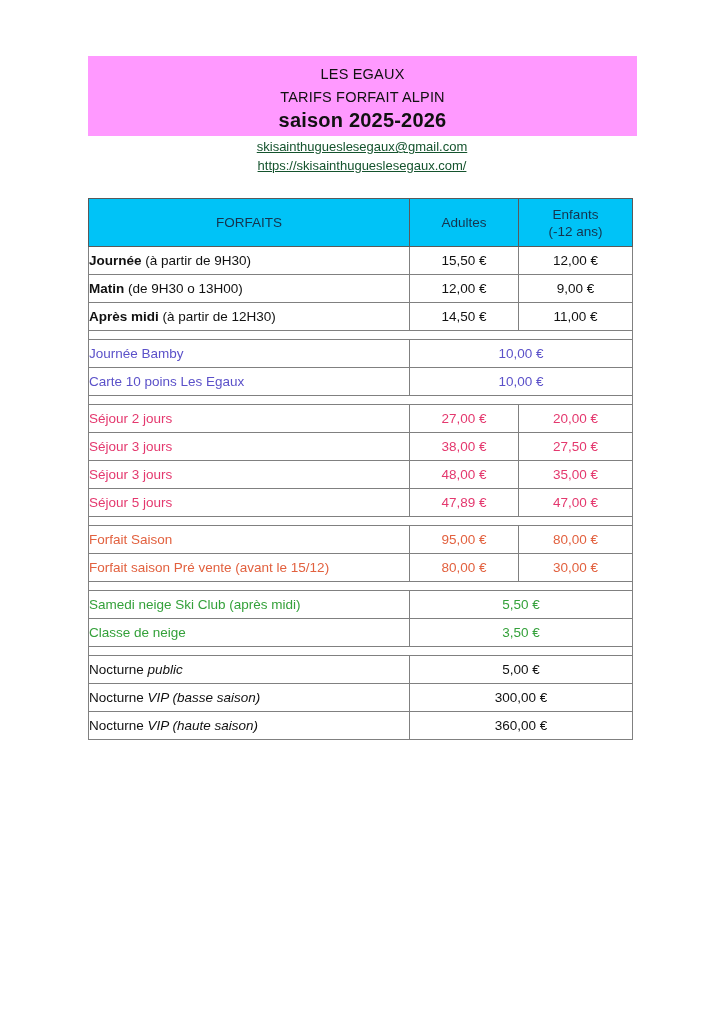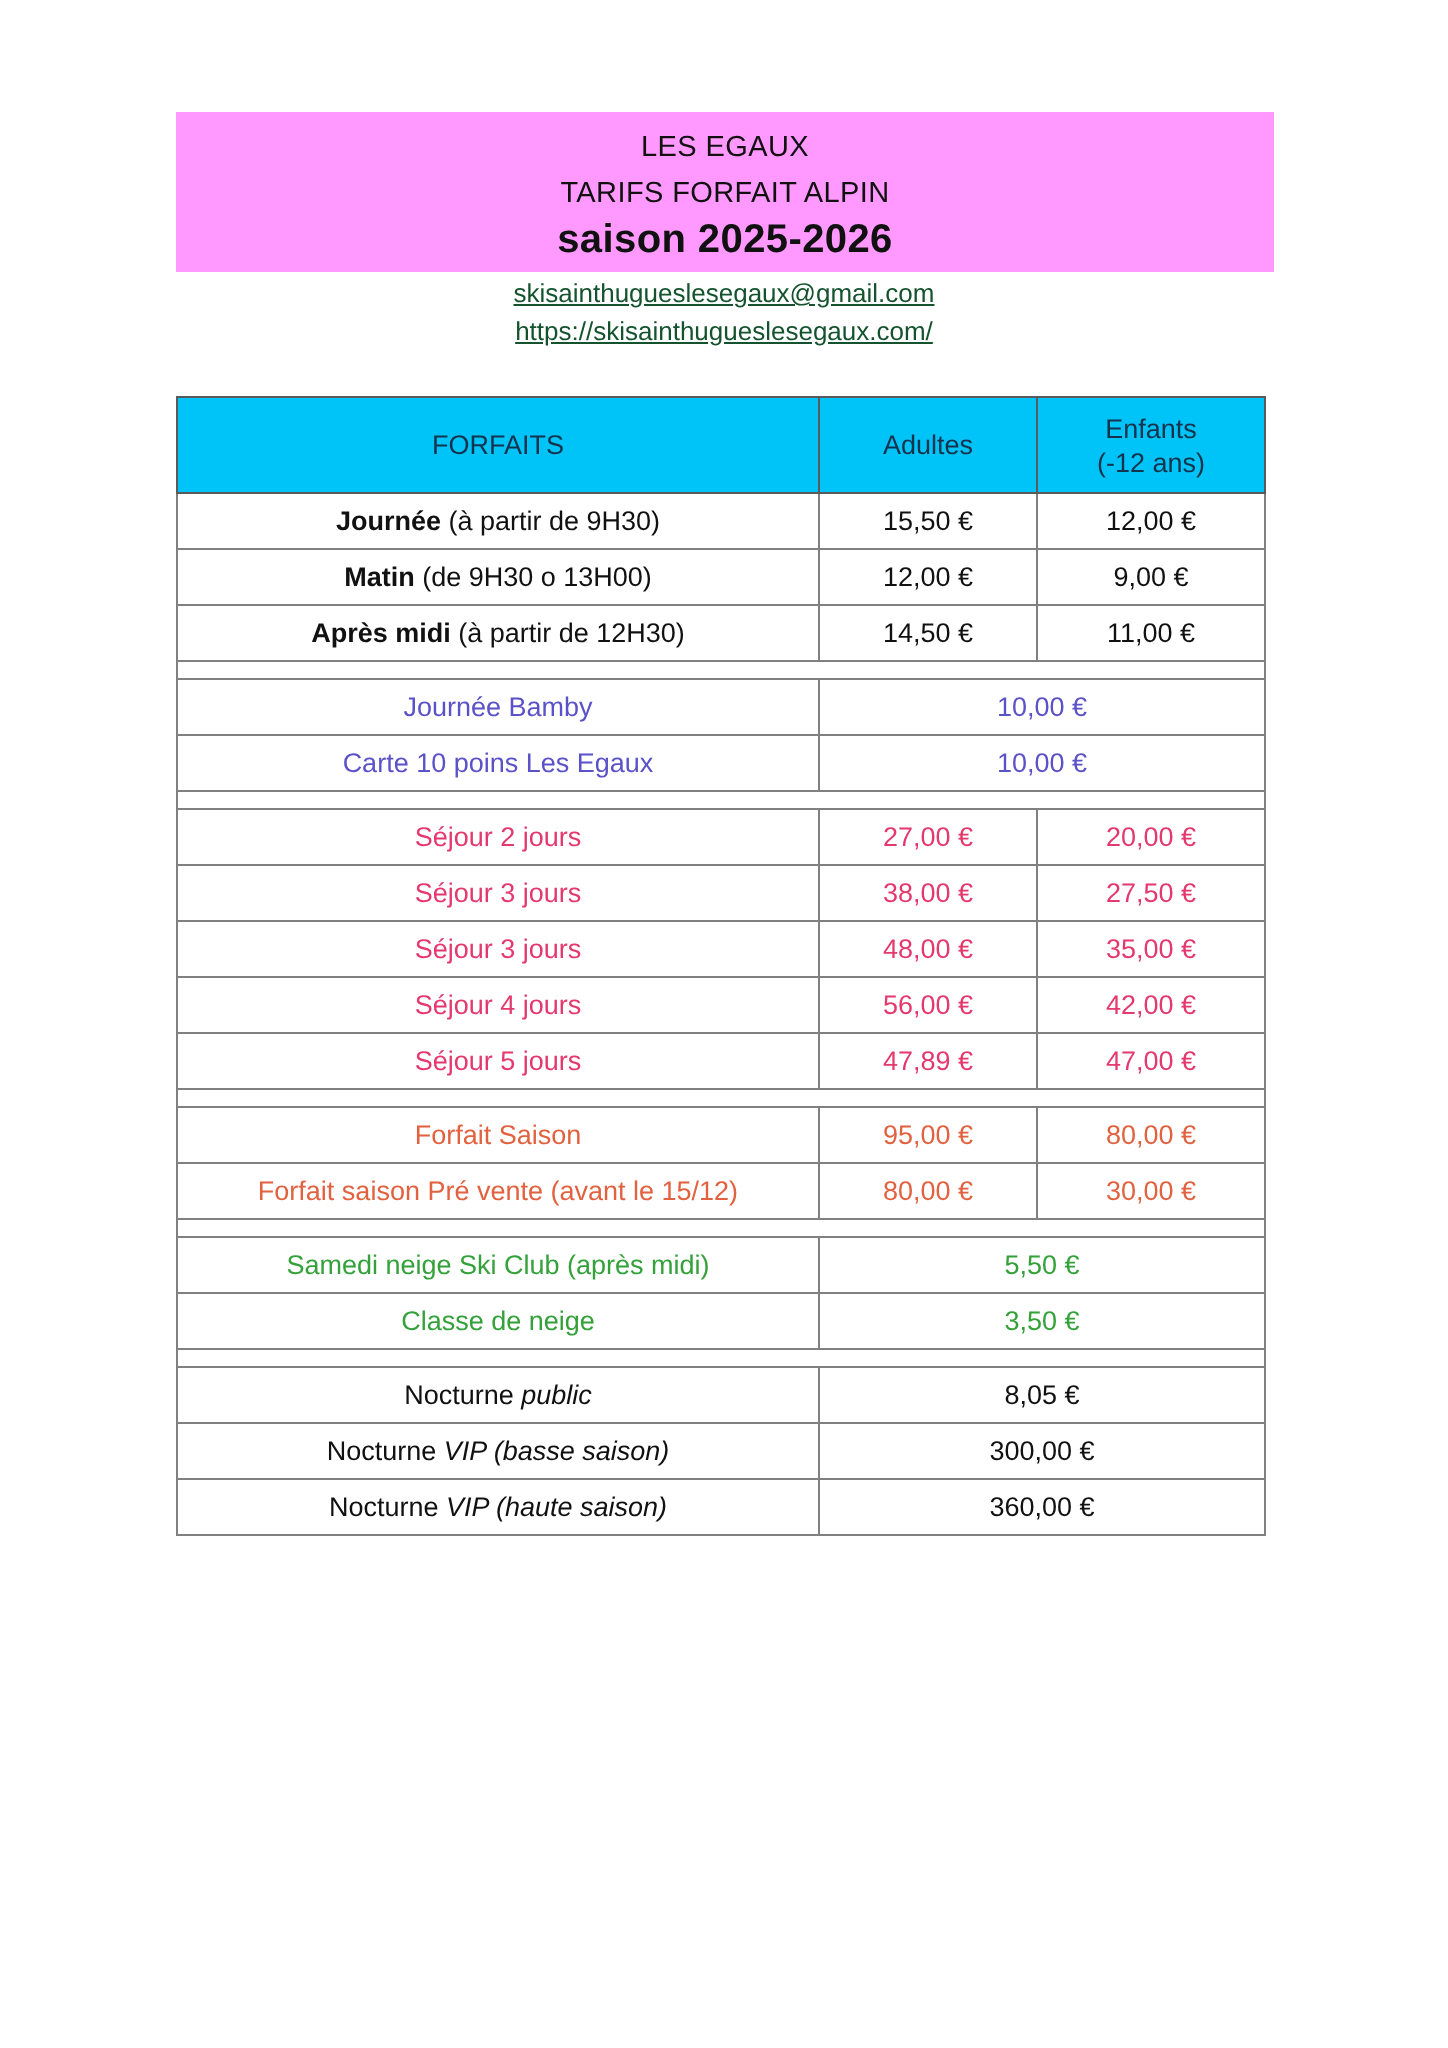--- a/index.html
+++ b/index.html
@@ -76,21 +76,20 @@
     top: 198px;
     width: 544px;
     border-collapse: collapse;
     table-layout: fixed;
   }
   .tariff-table td, .tariff-table th {
     border: 1px solid #808080;
     padding: 0;
     box-sizing: border-box;
     vertical-align: middle;
-    text-align: center;
   }
 
   col.c-label { width: 321px; }
   col.c-adult { width: 109px; }
   col.c-child { width: 114px; }
 
   
   tr.head-row th {
     background: #00c3f7;
     height: 48px;
@@ -206,25 +205,20 @@
           <td class="cell-label g-pink"><span>Séjour 3 jours</span></td>
           <td class="cell-val g-pink">38,00 €</td>
           <td class="cell-val g-pink">27,50 €</td>
         </tr>
         <tr>
           <td class="cell-label g-pink"><span>Séjour 3 jours</span></td>
           <td class="cell-val g-pink">48,00 €</td>
           <td class="cell-val g-pink">35,00 €</td>
         </tr>
         <tr>
-          <td class="cell-label g-pink"><span>Séjour 4 jours</span></td>
-          <td class="cell-val g-pink">56,00 €</td>
-          <td class="cell-val g-pink">42,00 €</td>
-        </tr>
-        <tr>
           <td class="cell-label g-pink"><span>Séjour 5 jours</span></td>
           <td class="cell-val g-pink">47,89 €</td>
           <td class="cell-val g-pink">47,00 €</td>
         </tr>
         <tr class="spacer">
           <td colspan="3"></td>
         </tr>
         <tr>
           <td class="cell-label g-orange"><span>Forfait Saison</span></td>
           <td class="cell-val g-orange">95,00 €</td>
@@ -244,21 +238,21 @@
         </tr>
         <tr>
           <td class="cell-label g-green"><span>Classe de neige</span></td>
           <td colspan="2" class="cell-val g-green">3,50 €</td>
         </tr>
         <tr class="spacer">
           <td colspan="3"></td>
         </tr>
         <tr>
           <td class="cell-label g-black"><span class="">Nocturne </span><span class="lbl-italic">public</span></td>
-          <td colspan="2" class="cell-val g-black">8,05 €</td>
+          <td colspan="2" class="cell-val g-black">5,00 €</td>
         </tr>
         <tr>
           <td class="cell-label g-black"><span class="">Nocturne </span><span class="lbl-italic">VIP (basse saison)</span></td>
           <td colspan="2" class="cell-val g-black">300,00 €</td>
         </tr>
         <tr>
           <td class="cell-label g-black"><span class="">Nocturne </span><span class="lbl-italic">VIP (haute saison)</span></td>
           <td colspan="2" class="cell-val g-black">360,00 €</td>
         </tr>
       </tbody>

